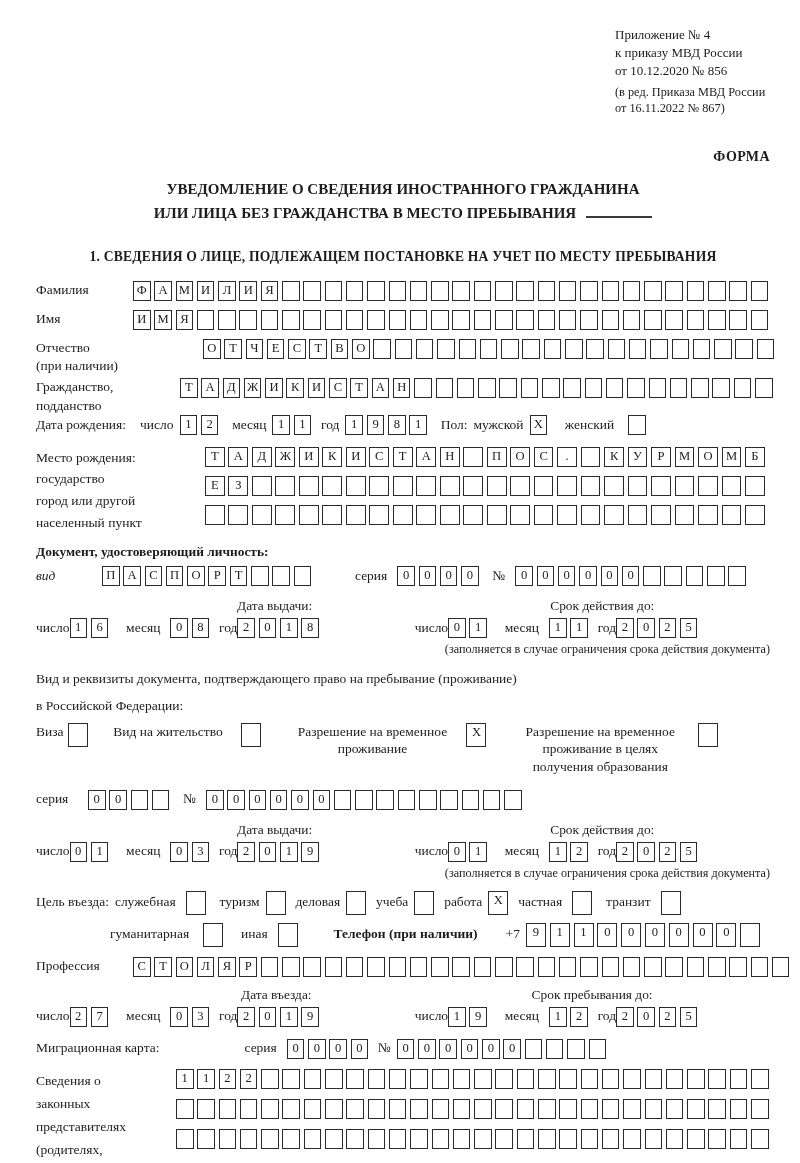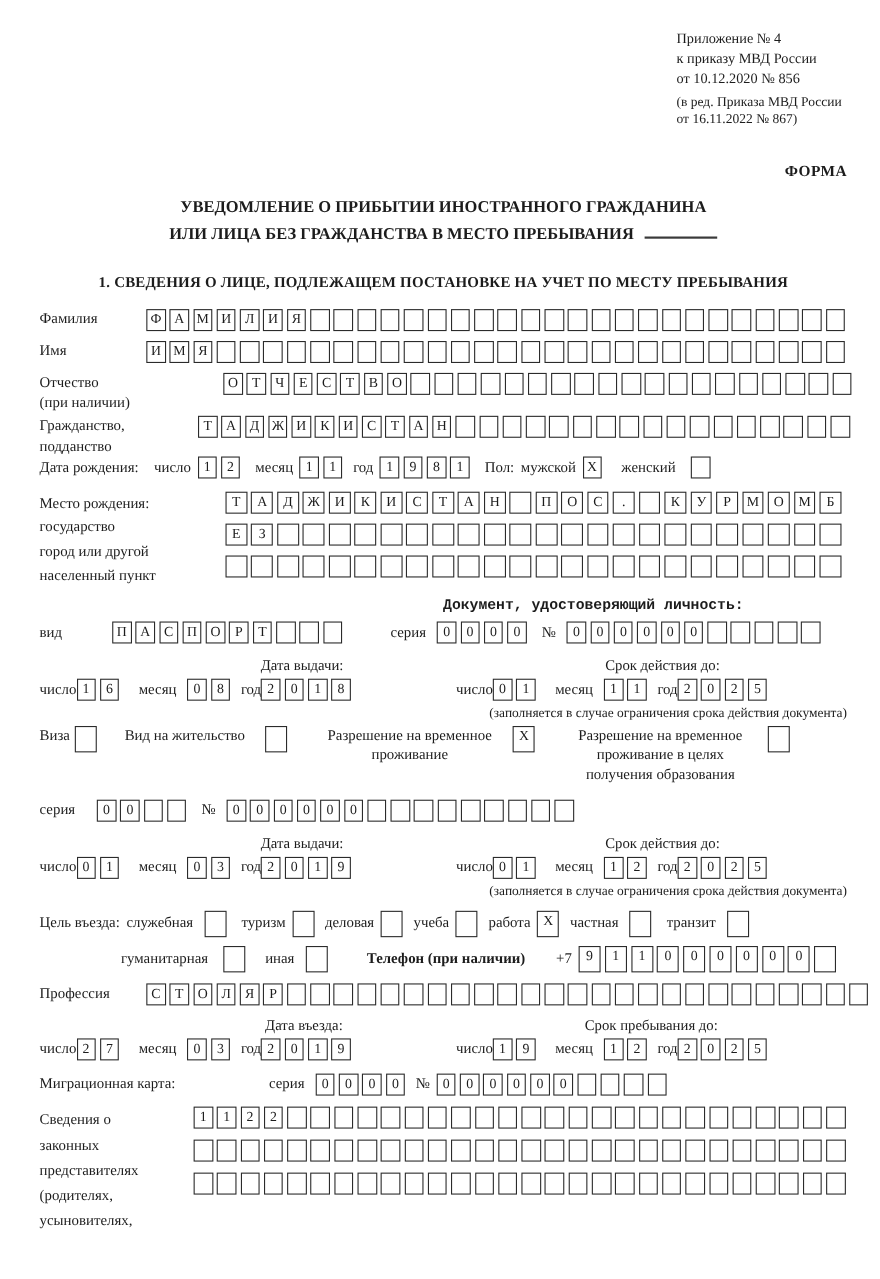--- a/index.html
+++ b/index.html
@@ -22,41 +22,41 @@
   .boxes { display:flex; flex:none; }
   .box { box-sizing:border-box; flex:none; width:17.5px; height:20px; border:1.6px solid #2b2b2b;
          margin-right:3.8px; text-align:center; font-size:12.6px; line-height:17px; }
   .wide .box { width:19.7px; margin-right:3.8px; }
   .cbx .box { width:20px; height:24px; }
   .stack > .boxes { margin-bottom:9px; }
 
   .gap6 { margin-left:6px; } .gap10 { margin-left:10px; } .gap14 { margin-left:14px; }
   .note { font-size:12.2px; text-align:right; margin-top:4px; }
   .dl-row { display:flex; margin-top:12px; font-size:13.4px; }
-  .center-bold { text-align:right; font-weight:bold; font-size:13.4px; margin-top:10px; width:640px;font-family:Liberation Mono, monospace; }
+  .center-bold { text-align:left; font-weight:bold; font-size:13.4px; margin-top:10px; width:640px; }
   .opt-txt { text-align:center; line-height:1.3; }
 </style>
 </head>
 <body>
 
 <div class="page">
 
   <div class="hdr">
     <div>Приложение № 4</div>
     <div>к приказу МВД России</div>
     <div>от 10.12.2020 № 856</div>
   </div>
   <div class="hdr-sub">
     <div>(в ред. Приказа МВД России</div>
     <div>от 16.11.2022 № 867)</div>
   </div>
   <div class="forma">ФОРМА</div>
 
   <div class="title">
-    <div>УВЕДОМЛЕНИЕ О ПРИБЫТИИ ИНОСТРАННОГО ГРАЖДАНИНА</div>
+    <div>УВЕДОМЛЕНИЕ О СВЕДЕНИЯ ИНОСТРАННОГО ГРАЖДАНИНА</div>
     <div><span>ИЛИ ЛИЦА БЕЗ ГРАЖДАНСТВА В МЕСТО ПРЕБЫВАНИЯ</span><span class="t-underline"></span></div>
   </div>
 
   <div class="sec-heading">1. СВЕДЕНИЯ О ЛИЦЕ, ПОДЛЕЖАЩЕМ ПОСТАНОВКЕ НА УЧЕТ ПО МЕСТУ ПРЕБЫВАНИЯ</div>
 
   <div class="frow" style="margin-top:16px;">
     <div class="lbl" style="width:97px;">Фамилия</div>
     <div class="boxes">
         <span class="box">Ф</span>
         <span class="box">А</span>
@@ -315,21 +315,21 @@
           <span class="box"></span>
           <span class="box"></span>
           <span class="box"></span>
         </div>
     </div>
   </div>
 
   <div class="center-bold">Документ, удостоверяющий личность:</div>
 
   <div class="frow" style="margin-top:6px; align-items:center;">
-    <span class="lbl" style="width:66px;">вид</span>
+    <span class="lbl" style="width:66px;font-style:italic;">вид</span>
     <span class="boxes">
         <span class="box">П</span>
         <span class="box">А</span>
         <span class="box">С</span>
         <span class="box">П</span>
         <span class="box">О</span>
         <span class="box">Р</span>
         <span class="box">Т</span>
         <span class="box"></span>
         <span class="box"></span>
@@ -393,20 +393,24 @@
     <span class="lbl gap6">год</span>
     <span class="boxes">
         <span class="box">2</span>
         <span class="box">0</span>
         <span class="box">2</span>
         <span class="box">5</span>
       </span>
   </div>
   <div class="note">(заполняется в случае ограничения срока действия документа)</div>
 
+  <div style="margin-top:8px; line-height:2.0;">
+    <div>Вид и реквизиты документа, подтверждающего право на пребывание (проживание)</div>
+    <div>в Российской Федерации:</div>
+  </div>
 
   <div class="frow cbx" style="margin-top:4px;">
     <span class="lbl">Виза</span>
     <span class="boxes" style="margin-left:4px;">
         <span class="box"></span>
       </span>
     <span class="lbl" style="margin-left:22px;">Вид на жительство</span>
     <span class="boxes" style="margin-left:18px;">
         <span class="box"></span>
       </span>

